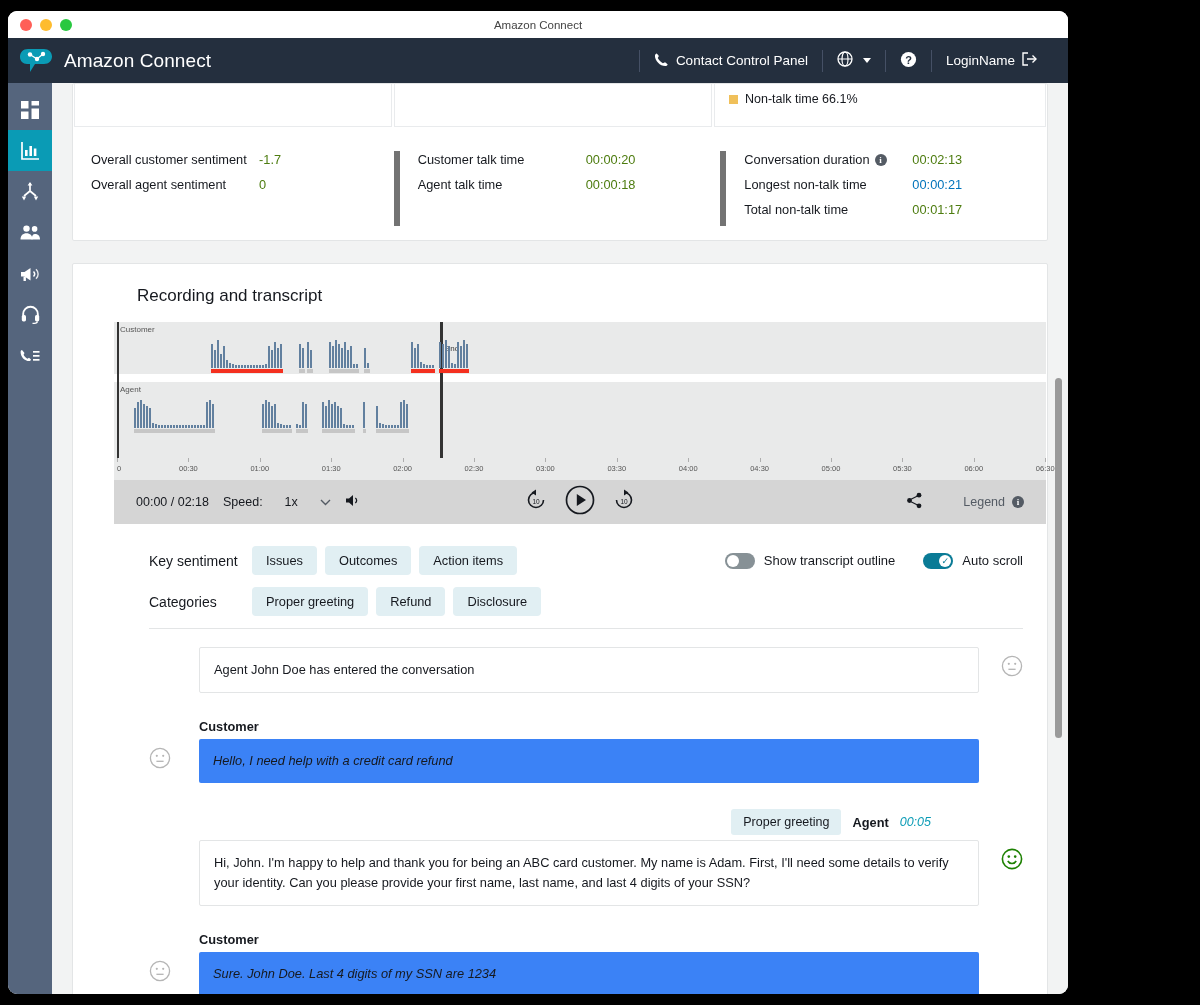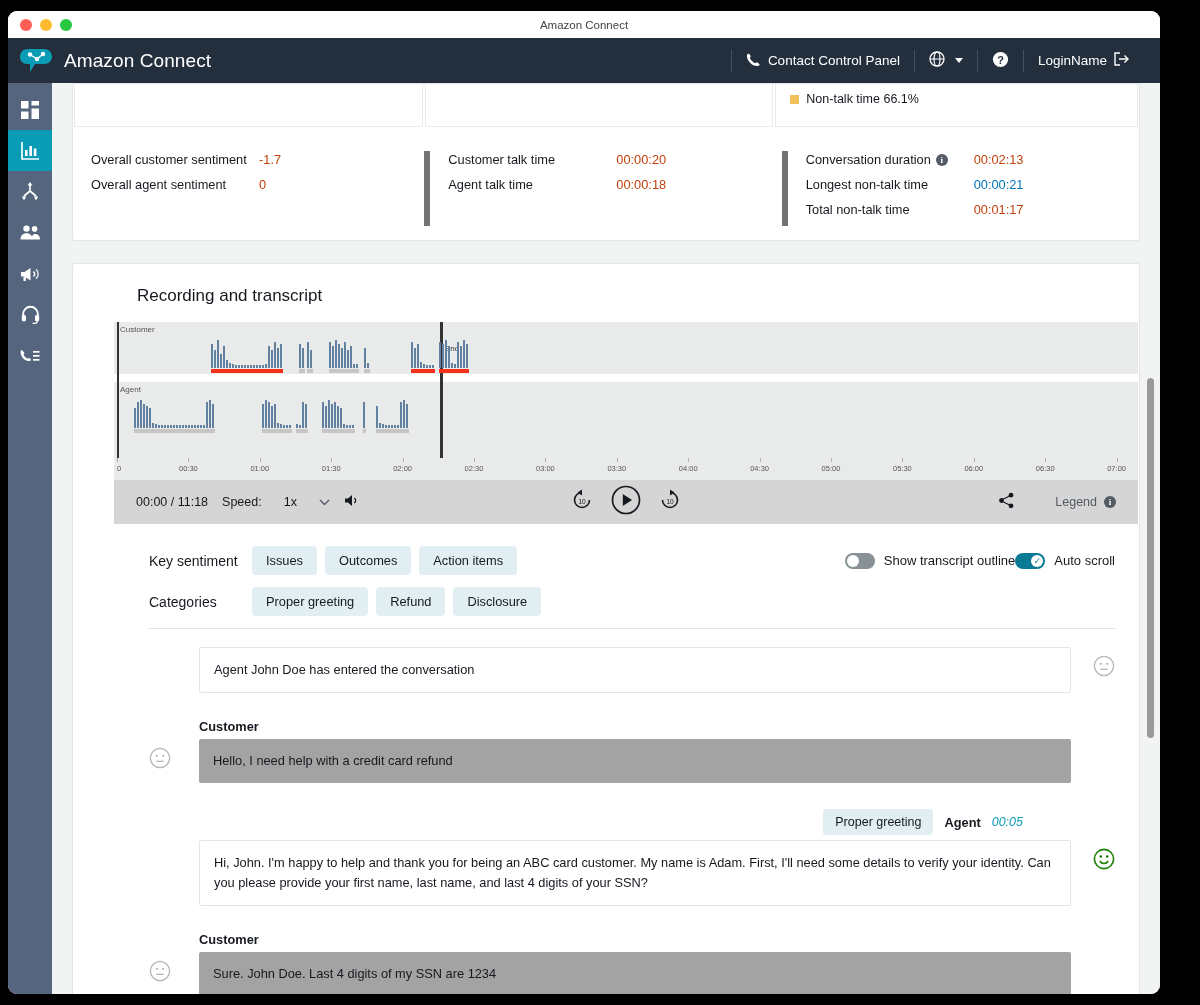--- a/index.html
+++ b/index.html
@@ -3,21 +3,21 @@
 <meta charset="utf-8">
 <style>
   * { box-sizing: border-box; margin: 0; padding: 0; }
   html, body {
     width: 1200px; height: 1005px;
     background: #000; overflow: hidden;
     font-family: "Liberation Sans", sans-serif;
   }
   .window {
     position: absolute; left: 8px; top: 11px;
-    width: 1152px; height: 983px;
+    width: 1060px; height: 983px;
     background: #ffffff; border-radius: 9px;
     overflow: hidden;
     box-shadow: 0 2px 16px rgba(0,0,0,.55);
   }
   
   .titlebar {
     height: 27px; background: #ffffff;
     display: flex; align-items: center;
     position: relative; flex: none;
   }
@@ -66,21 +66,21 @@
   .empty-box { flex: 1; border: 1px solid #e9ebed; height: 43px; margin: 0 1px; border-top: none; }
   .legend-box { flex: 1; border: 1px solid #e9ebed; height: 43px; margin: 0 1px; border-top: none;
                 padding: 8px 0 0 14px; }
   .legend-line { display: flex; align-items: center; gap: 7px; font-size: 12.5px; color: #16191f; }
   .legend-swatch { width: 9px; height: 9px; background: #f0c05a; }
   .stats-row { display: flex; padding: 16px 0 14px 0; }
   .stats-col { flex: 1; padding: 0 18px; }
   .stats-col + .stats-col { border-left: 6px solid #737373; }
   .stat-line { display: flex; font-size: 12.8px; color: #16191f; margin-bottom: 7px; line-height: 18px; }
   .stat-label { width: 168px; color: #16191f; display: flex; align-items: center; gap: 5px; }
-  .stat-val { color: #c2410c; }
+  .stat-val { color: #4d7c0f; }
   .stat-val.link { color: #0073bb; }
   .info-i {
     width: 12px; height: 12px; border-radius: 50%; background: #545b64;
     color: #fff; font-size: 9px; font-weight: bold; line-height: 12px;
     text-align: center; display: inline-block; font-family: "Liberation Serif", serif;
   }
   
   .panel {
     background: #fff; margin: 22px 20px 0 20px; border: 1px solid #e3e5e6;
     border-radius: 2px;
@@ -115,21 +115,21 @@
                   font-size: 12.5px; color: #545b64; }
   .legend-btn { display: flex; align-items: center; gap: 7px; }
   
   .tctl { padding: 22px 24px 0 36px; }
   .tctl-row { display: flex; align-items: center; margin-bottom: 12px; }
   .tctl-label { font-size: 14px; color: #16191f; width: 103px; }
   .pill {
     background: #e1eff3; color: #16191f; font-size: 12.8px;
     padding: 7px 14px; border-radius: 4px; margin-right: 8px;
   }
-  .tctl-right { margin-left: auto; display: flex; align-items: flex-start; }
+  .tctl-right { margin-left: auto; display: flex; align-items: flex-start; gap: 28px; }
   .toggle-wrap { display: flex; align-items: center; gap: 9px; font-size: 13px; color: #16191f; }
   .sw { width: 30px; height: 16px; border-radius: 9px; position: relative; }
   .sw.off { background: #879196; }
   .sw.on { background: #0a7b96; }
   .knob { position: absolute; top: 2px; width: 12px; height: 12px; border-radius: 50%;
           background: #fff; }
   .sw.off .knob { left: 2px; }
   .sw.on .knob { right: 2px; color: #0a7b96; font-size: 9px; line-height: 12px; text-align: center; }
   .divider { height: 1px; background: #e3e5e6; margin: 12px 24px 0 36px; }
   
@@ -143,21 +143,21 @@
   .meta-time { font-size: 12.5px; color: #0a9bb5; font-style: italic; }
   .bubble-row { display: flex; align-items: flex-start; }
   .face { width: 22px; height: 22px; flex: none; margin-top: 8px; }
   .face.l { margin-right: 28px; }
   .face.r { margin-left: 22px; }
   .bubble {
     flex: 1; font-size: 12.8px; color: #16191f; line-height: 20px;
     padding: 12px 14px; border-radius: 2px; max-width: 880px;
   }
   .bubble.plain { background: #fff; border: 1px solid #e3e5e6; }
-  .bubble.gray { background: #a3a3a3; }
+  .bubble.gray { background: #3b82f6; font-style: italic; }
   .spacer { height: 22px; }
   
   .scrollbar {
     position: absolute; right: 6px; top: 295px; width: 7px; height: 360px;
     background: #9a9a9a; border-radius: 4px;
   }
 </style>
 </head>
 <body>
 
@@ -534,21 +534,21 @@
             <div class="tick" style="left: 931.2px;"></div>
             <div class="tick-lbl" style="left: 931.2px;">06:30</div>
             <div class="tick" style="left: 1002.6px;"></div>
             <div class="tick-lbl" style="left: 1002.6px;">07:00</div>
             <div class="tick" style="left: 1074px;"></div>
             <div class="tick-lbl" style="left: 1074px;">07:30</div>
           </div>
 
         <div class="player">
           <div class="player-left">
-            <span>00:00 / 11:18</span>
+            <span>00:00 / 02:18</span>
             <span class="speed-sel">
               <span>Speed:</span>
               <span>1x</span>
               <svg width="11" height="7" viewBox="0 0 11 7">
                   <path d="M1 1 L5.5 5.5 L10 1" fill="none" stroke="#545b64" stroke-width="1.4"></path>
                 </svg>
             </span>
             <span>
               <svg width="17" height="15" viewBox="0 0 17 15">
                   <path d="M1 5.5 L1 9.5 L4 9.5 L8 13 L8 2 L4 5.5 Z" fill="#16191f"></path>

